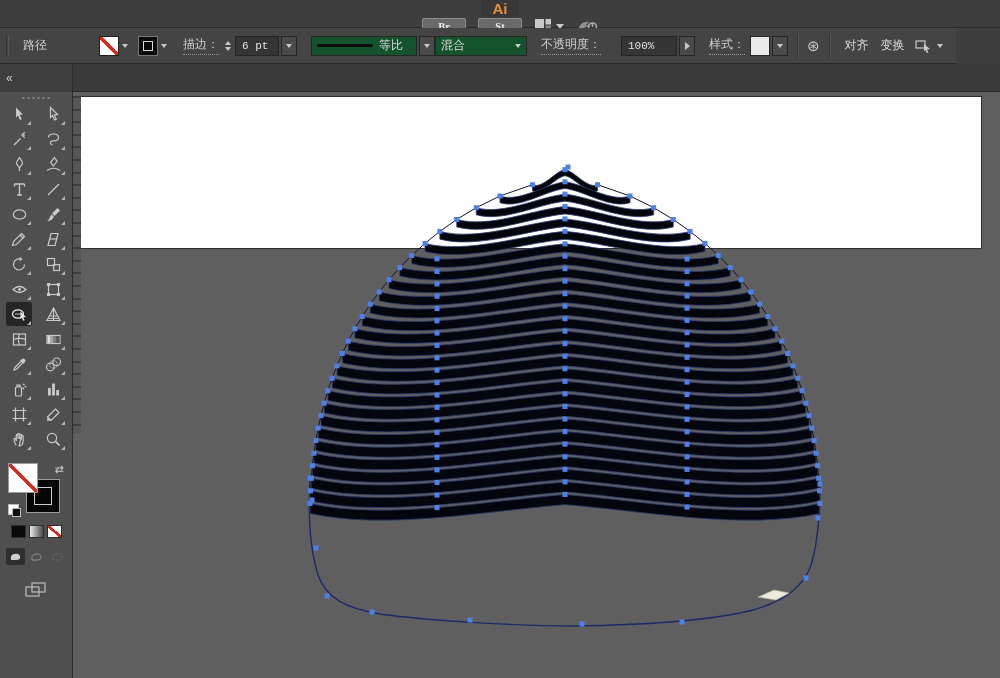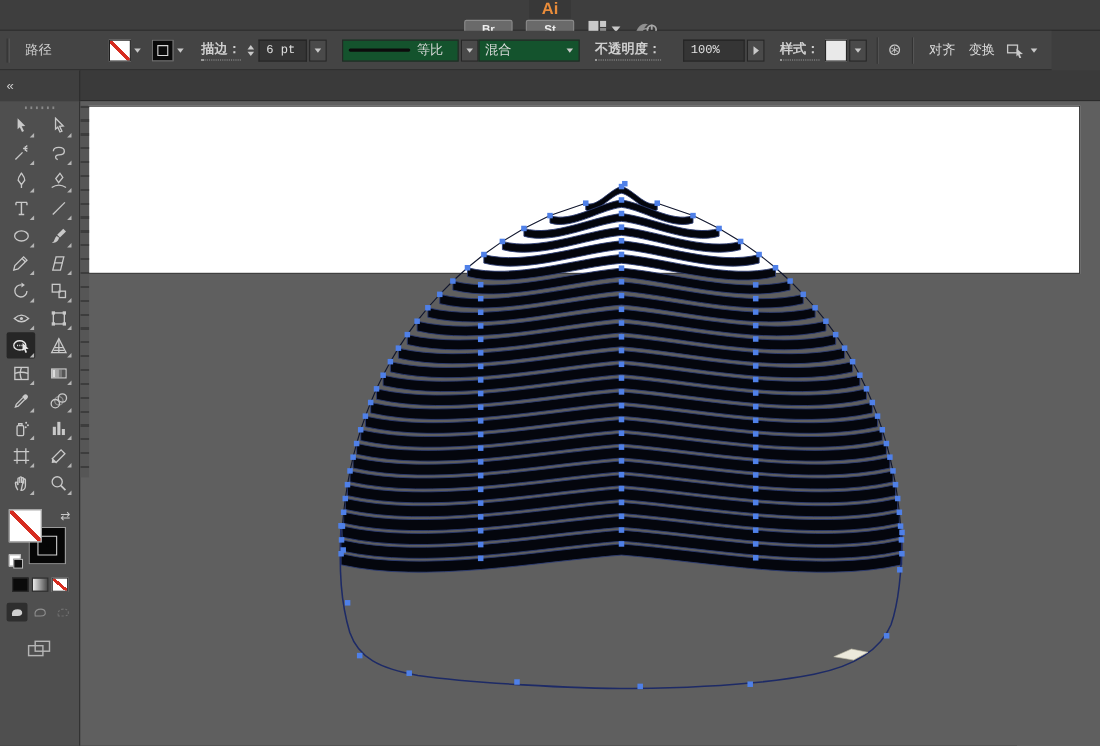--- a/index.html
+++ b/index.html
@@ -9,35 +9,35 @@
 
   
   .menubar { position:absolute; left:0; top:0; width:1000px; height:28px;
     background:#3e3e3e; border-bottom:1px solid #2a2a2a; display:flex; align-items:center;flex-direction:column; }
   .app-logo { width:38px; height:28px; display:flex; align-items:center; justify-content:center;
     color:#e98c3a; font-weight:bold; font-size:15px; background:#383838; }
   .menu-items { display:flex; align-items:center; height:100%; }
   .menu-item { padding:0 14px; line-height:28px; color:#d8d8d8; cursor:default; font-size:12.5px; }
   .mb-right { display:flex; align-items:center; gap:12px; margin-left:22px; }
   .sq-btn { width:44px; height:18px; background:#6a6a6a; border:1px solid #8a8a8a; color:#efefef;
-    font-size:10.5px; font-weight:bold; display:flex; align-items:center; justify-content:center; border-radius:2px; }
+    font-size:10.5px; font-weight:bold; display:flex; align-items:center; justify-content:center; border-radius:2px;font-family:Liberation Serif, serif; }
   .ws-wrap { display:flex; align-items:center; gap:4px; }
   .chev { width:0; height:0; border-left:4px solid transparent; border-right:4px solid transparent;
     border-top:5px solid #c9c9c9; display:inline-block; }
   .chev.small { border-left-width:3px; border-right-width:3px; border-top-width:4px; }
   .chev.up { border-top:none; border-bottom:4px solid #c9c9c9; border-left-width:3px; border-right-width:3px;}
   .chev.right { border-top:4px solid transparent; border-bottom:4px solid transparent;
     border-left:5px solid #c9c9c9; border-right:none; }
 
   
   .ctrlbar { position:absolute; left:0; top:28px; width:956px; height:36px; background:#444;
     border-bottom:1px solid #282828; display:flex; align-items:center; padding-left:6px;text-align:right; }
   .grip-v { width:3px; height:22px; border-left:1px solid #333; border-right:1px solid #555; margin-right:8px; }
   .cb-label { color:#cfcfcf; font-size:12px; white-space:nowrap; }
-  .cb-label.link { border-bottom:1px dotted #9a9a9a; padding-bottom:1px;font-weight:bold; }
+  .cb-label.link { border-bottom:1px dotted #9a9a9a; padding-bottom:1px; }
   .swatch-btn { display:flex; align-items:center; gap:3px; margin-left:10px; }
   .fill-none { width:20px; height:20px; border:1px solid #1f1f1f; background:
       linear-gradient(to top right, rgba(0,0,0,0) 44%, #d62c1f 44%, #d62c1f 56%, rgba(0,0,0,0) 56%), #fff; }
   .stroke-sw { width:20px; height:20px; border:1px solid #777; background:#111;
       box-shadow: inset 0 0 0 4px #0a0a0a, inset 0 0 0 5px #d8d8d8, inset 0 0 0 9px #0a0a0a; }
   .stepper { display:flex; flex-direction:column; gap:2px; margin:0 4px 0 6px; }
   .val-box { background:#353535; border:1px solid #262626; border-top-color:#222; height:20px;
       display:flex; align-items:center; padding:0 6px; color:#e0e0e0; font-family:"Liberation Mono", monospace; font-size:11px; }
   .combo { background:#14532d; border:1px solid #262626; height:20px; display:flex; align-items:center;
       padding:0 5px; gap:6px; color:#dcdcdc; }

